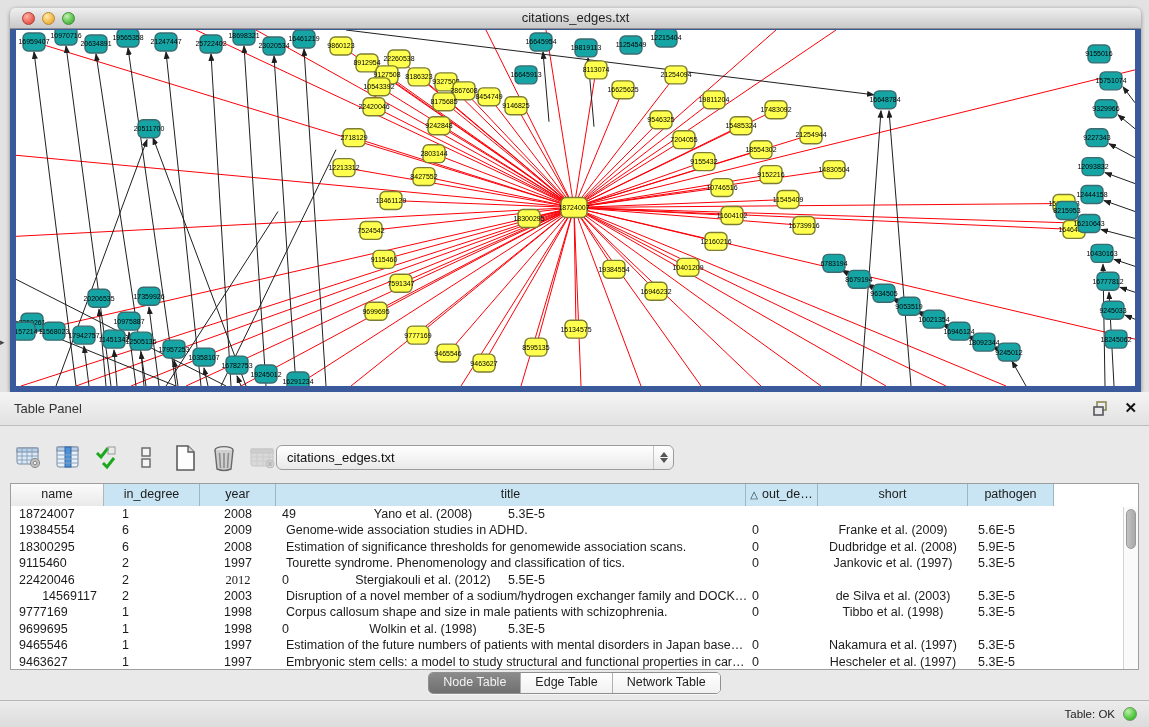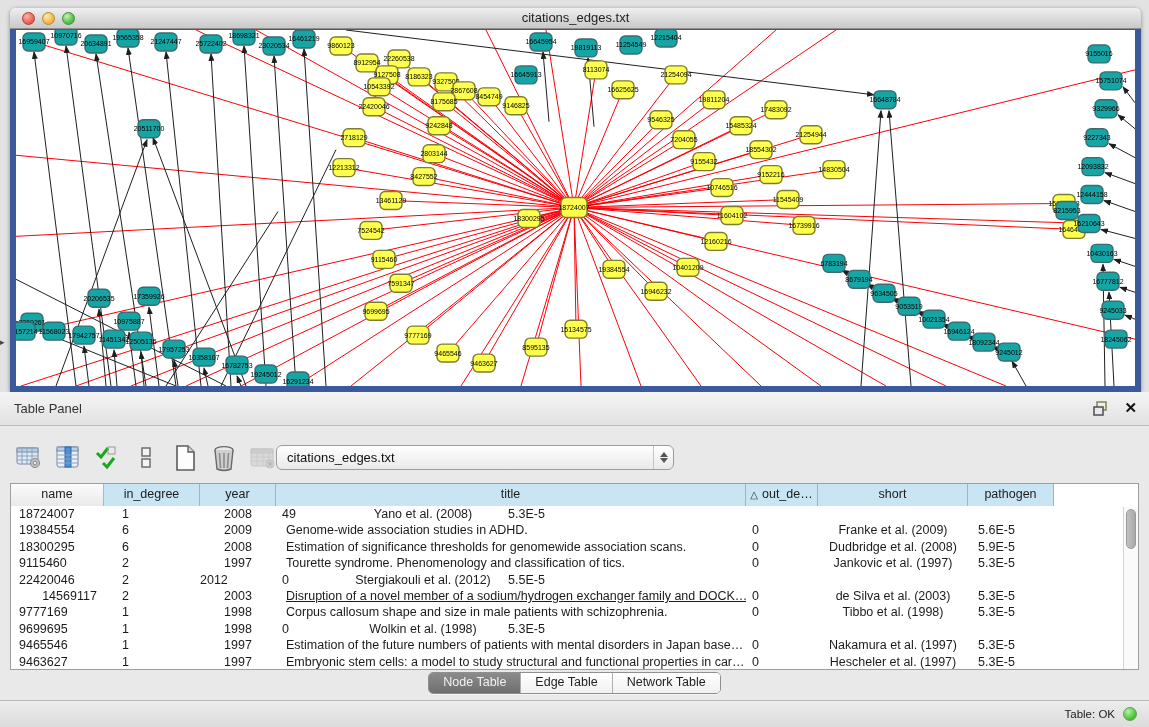--- a/index.html
+++ b/index.html
@@ -774,30 +774,30 @@
             <div class="td" style="width: 96px; text-align: left; padding-left: 18px;">2</div>
             <div class="td" style="width: 76px; text-align: center;">1997</div>
             <div class="td" style="width: 470px; text-align: left; padding-left: 10px;">Tourette syndrome. Phenomenology and classification of tics.</div>
             <div class="td" style="width: 72px; text-align: left; padding-left: 6px;">0</div>
             <div class="td" style="width: 150px; text-align: center;">Jankovic et al. (1997)</div>
             <div class="td" style="width: 86px; text-align: left; padding-left: 10px;">5.3E-5</div>
           </div>
           <div class="trow">
             <div class="td" style="width: 93px; text-align: left; padding-left: 8px;">22420046</div>
             <div class="td" style="width: 96px; text-align: left; padding-left: 18px;">2</div>
-            <div class="td" style="width: 76px; ">2012</div>
+            <div class="td" style="width: 76px; text-align: center; font-family: Liberation Serif, serif;">2012</div>
             <div class="td" style="width: 72px; text-align: left; padding-left: 6px;">0</div>
             <div class="td" style="width: 150px; text-align: center;">Stergiakouli et al. (2012)</div>
             <div class="td" style="width: 86px; text-align: left; padding-left: 10px;">5.5E-5</div>
           </div>
           <div class="trow">
             <div class="td" style="width: 93px; text-align: center; padding-left: 24px;">14569117</div>
             <div class="td" style="width: 96px; text-align: left; padding-left: 18px;">2</div>
             <div class="td" style="width: 76px; text-align: center;">2003</div>
-            <div class="td" style="width: 470px; text-align: left; padding-left: 10px; text-decoration: underline;">Disruption of a novel member of a sodium/hydrogen exchanger family and DOCK…</div>
+            <div class="td" style="width: 470px; text-align: left; padding-left: 10px;">Disruption of a novel member of a sodium/hydrogen exchanger family and DOCK…</div>
             <div class="td" style="width: 72px; text-align: left; padding-left: 6px;">0</div>
             <div class="td" style="width: 150px; text-align: center;">de Silva et al. (2003)</div>
             <div class="td" style="width: 86px; text-align: left; padding-left: 10px;">5.3E-5</div>
           </div>
           <div class="trow">
             <div class="td" style="width: 93px; text-align: left; padding-left: 8px;">9777169</div>
             <div class="td" style="width: 96px; text-align: left; padding-left: 18px;">1</div>
             <div class="td" style="width: 76px; text-align: center;">1998</div>
             <div class="td" style="width: 470px; text-align: left; padding-left: 10px;">Corpus callosum shape and size in male patients with schizophrenia.</div>
             <div class="td" style="width: 72px; text-align: left; padding-left: 6px;">0</div>

